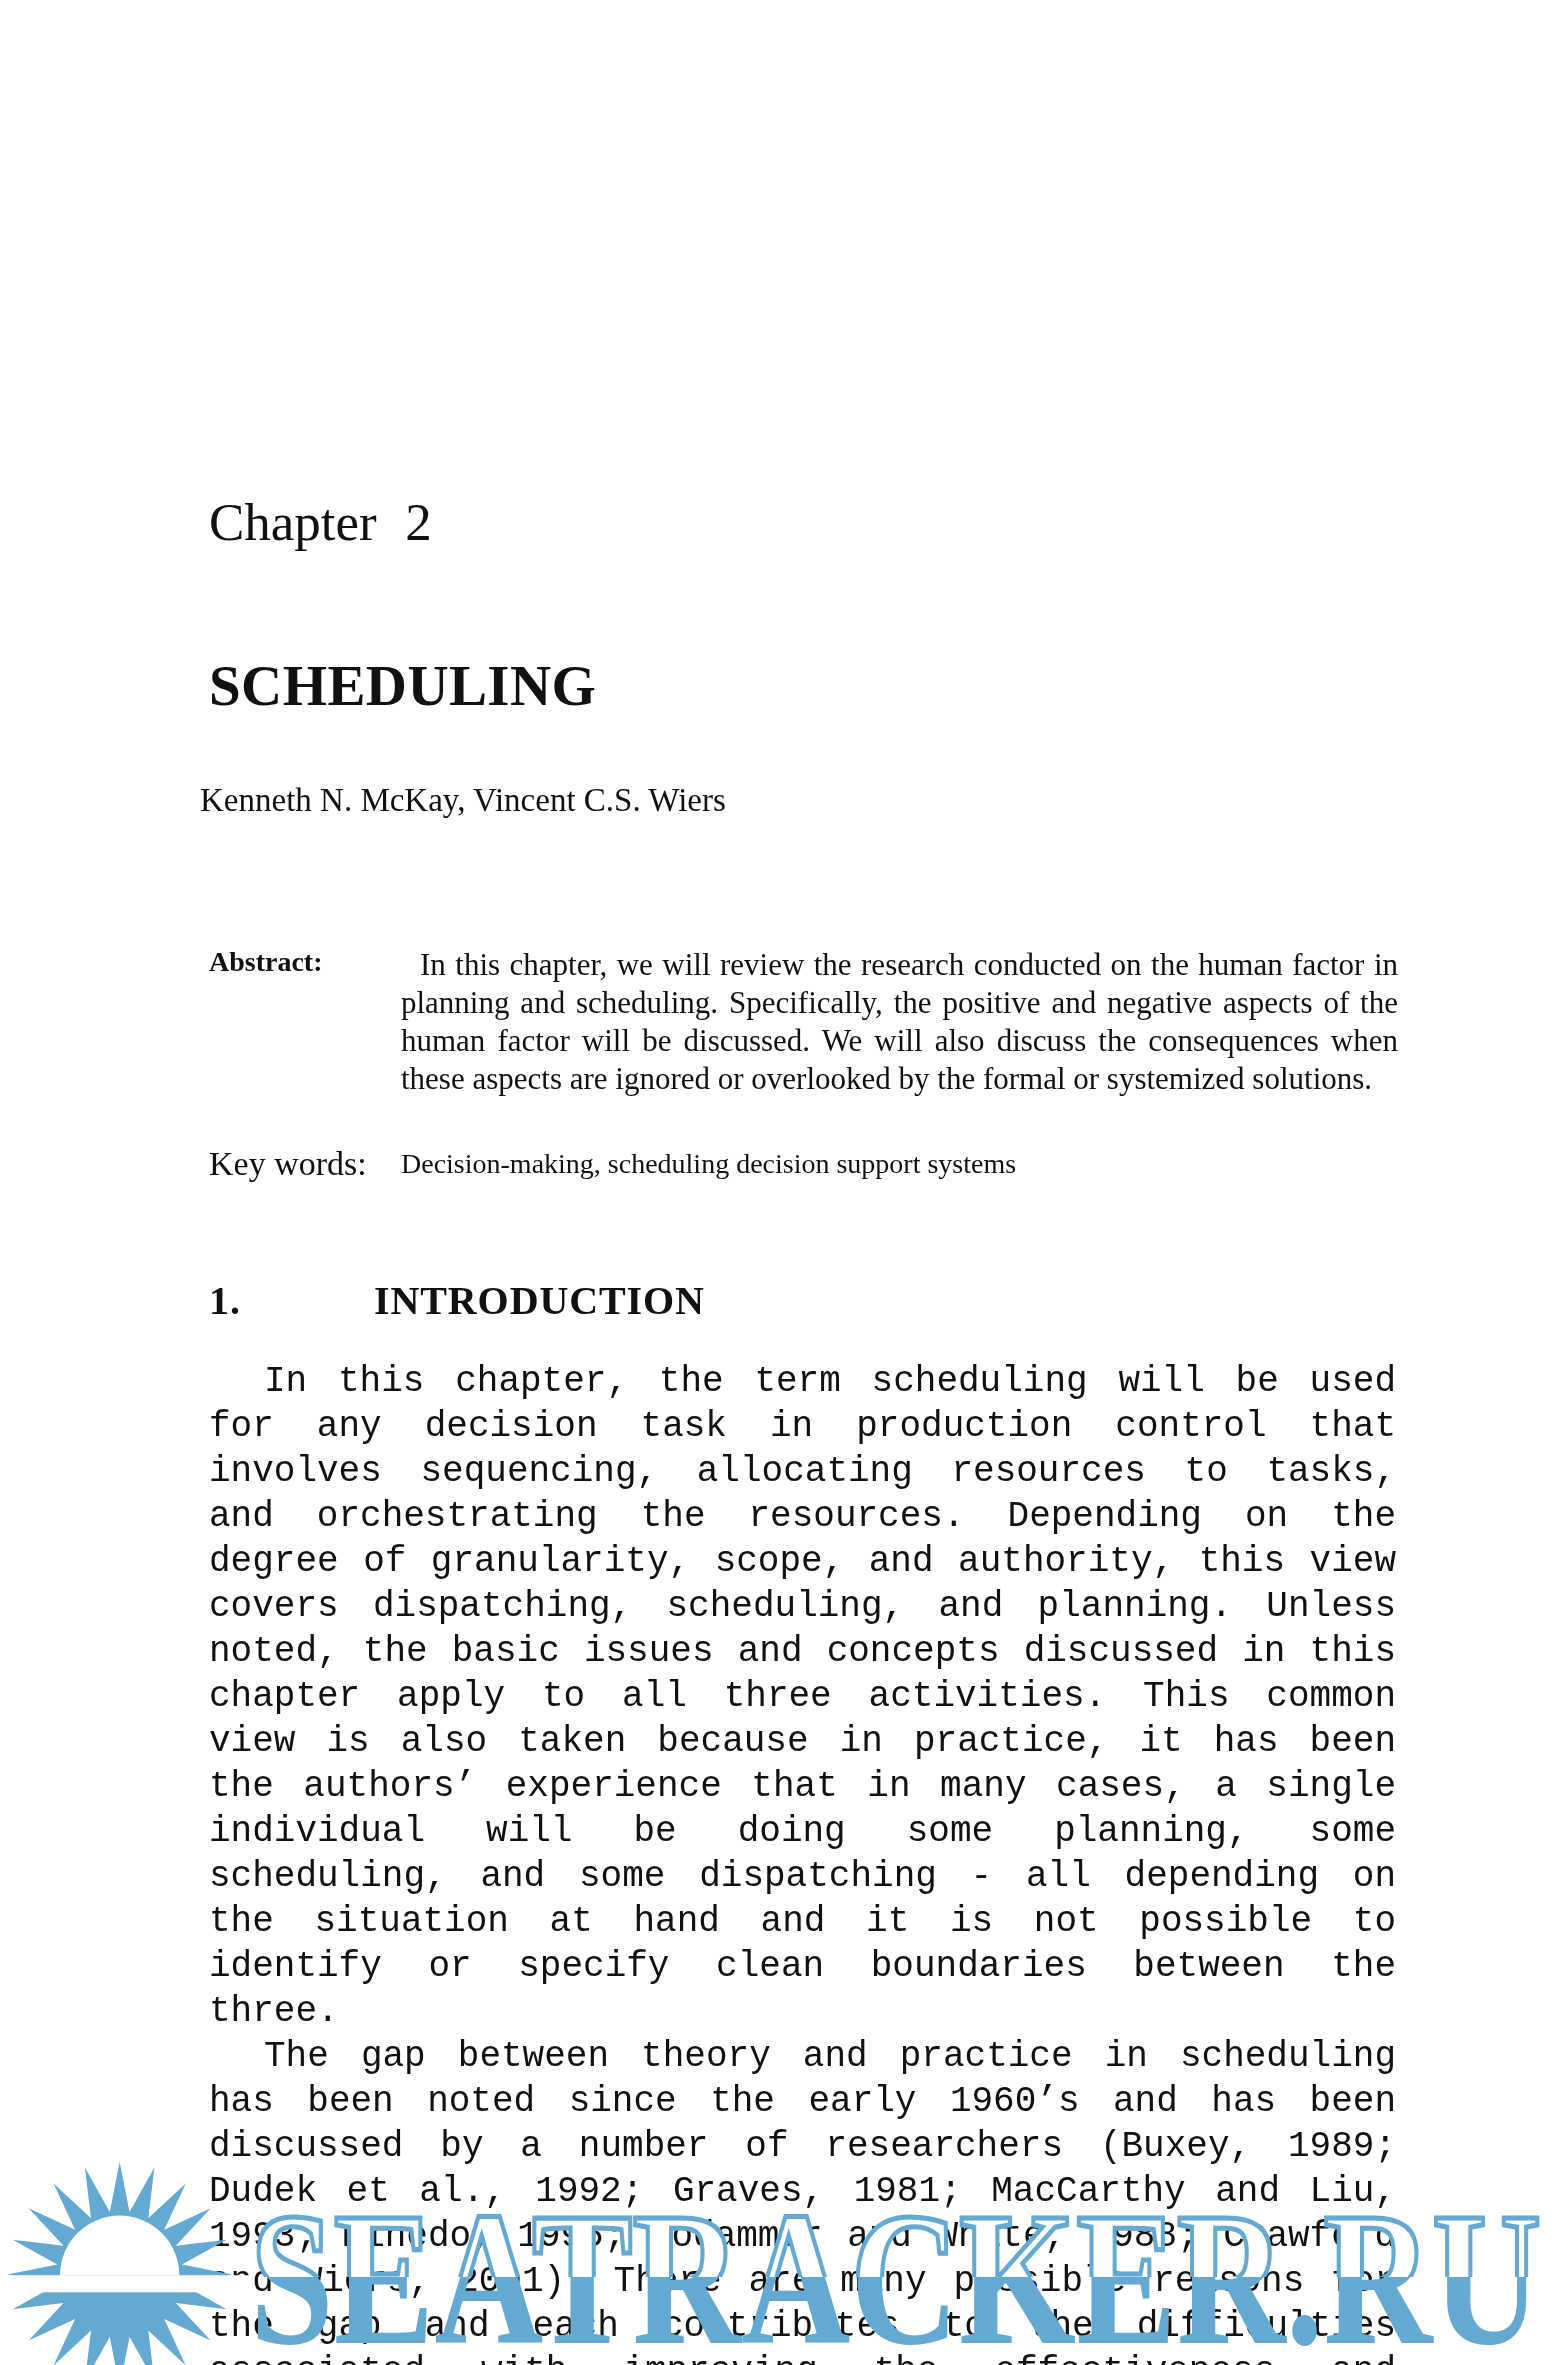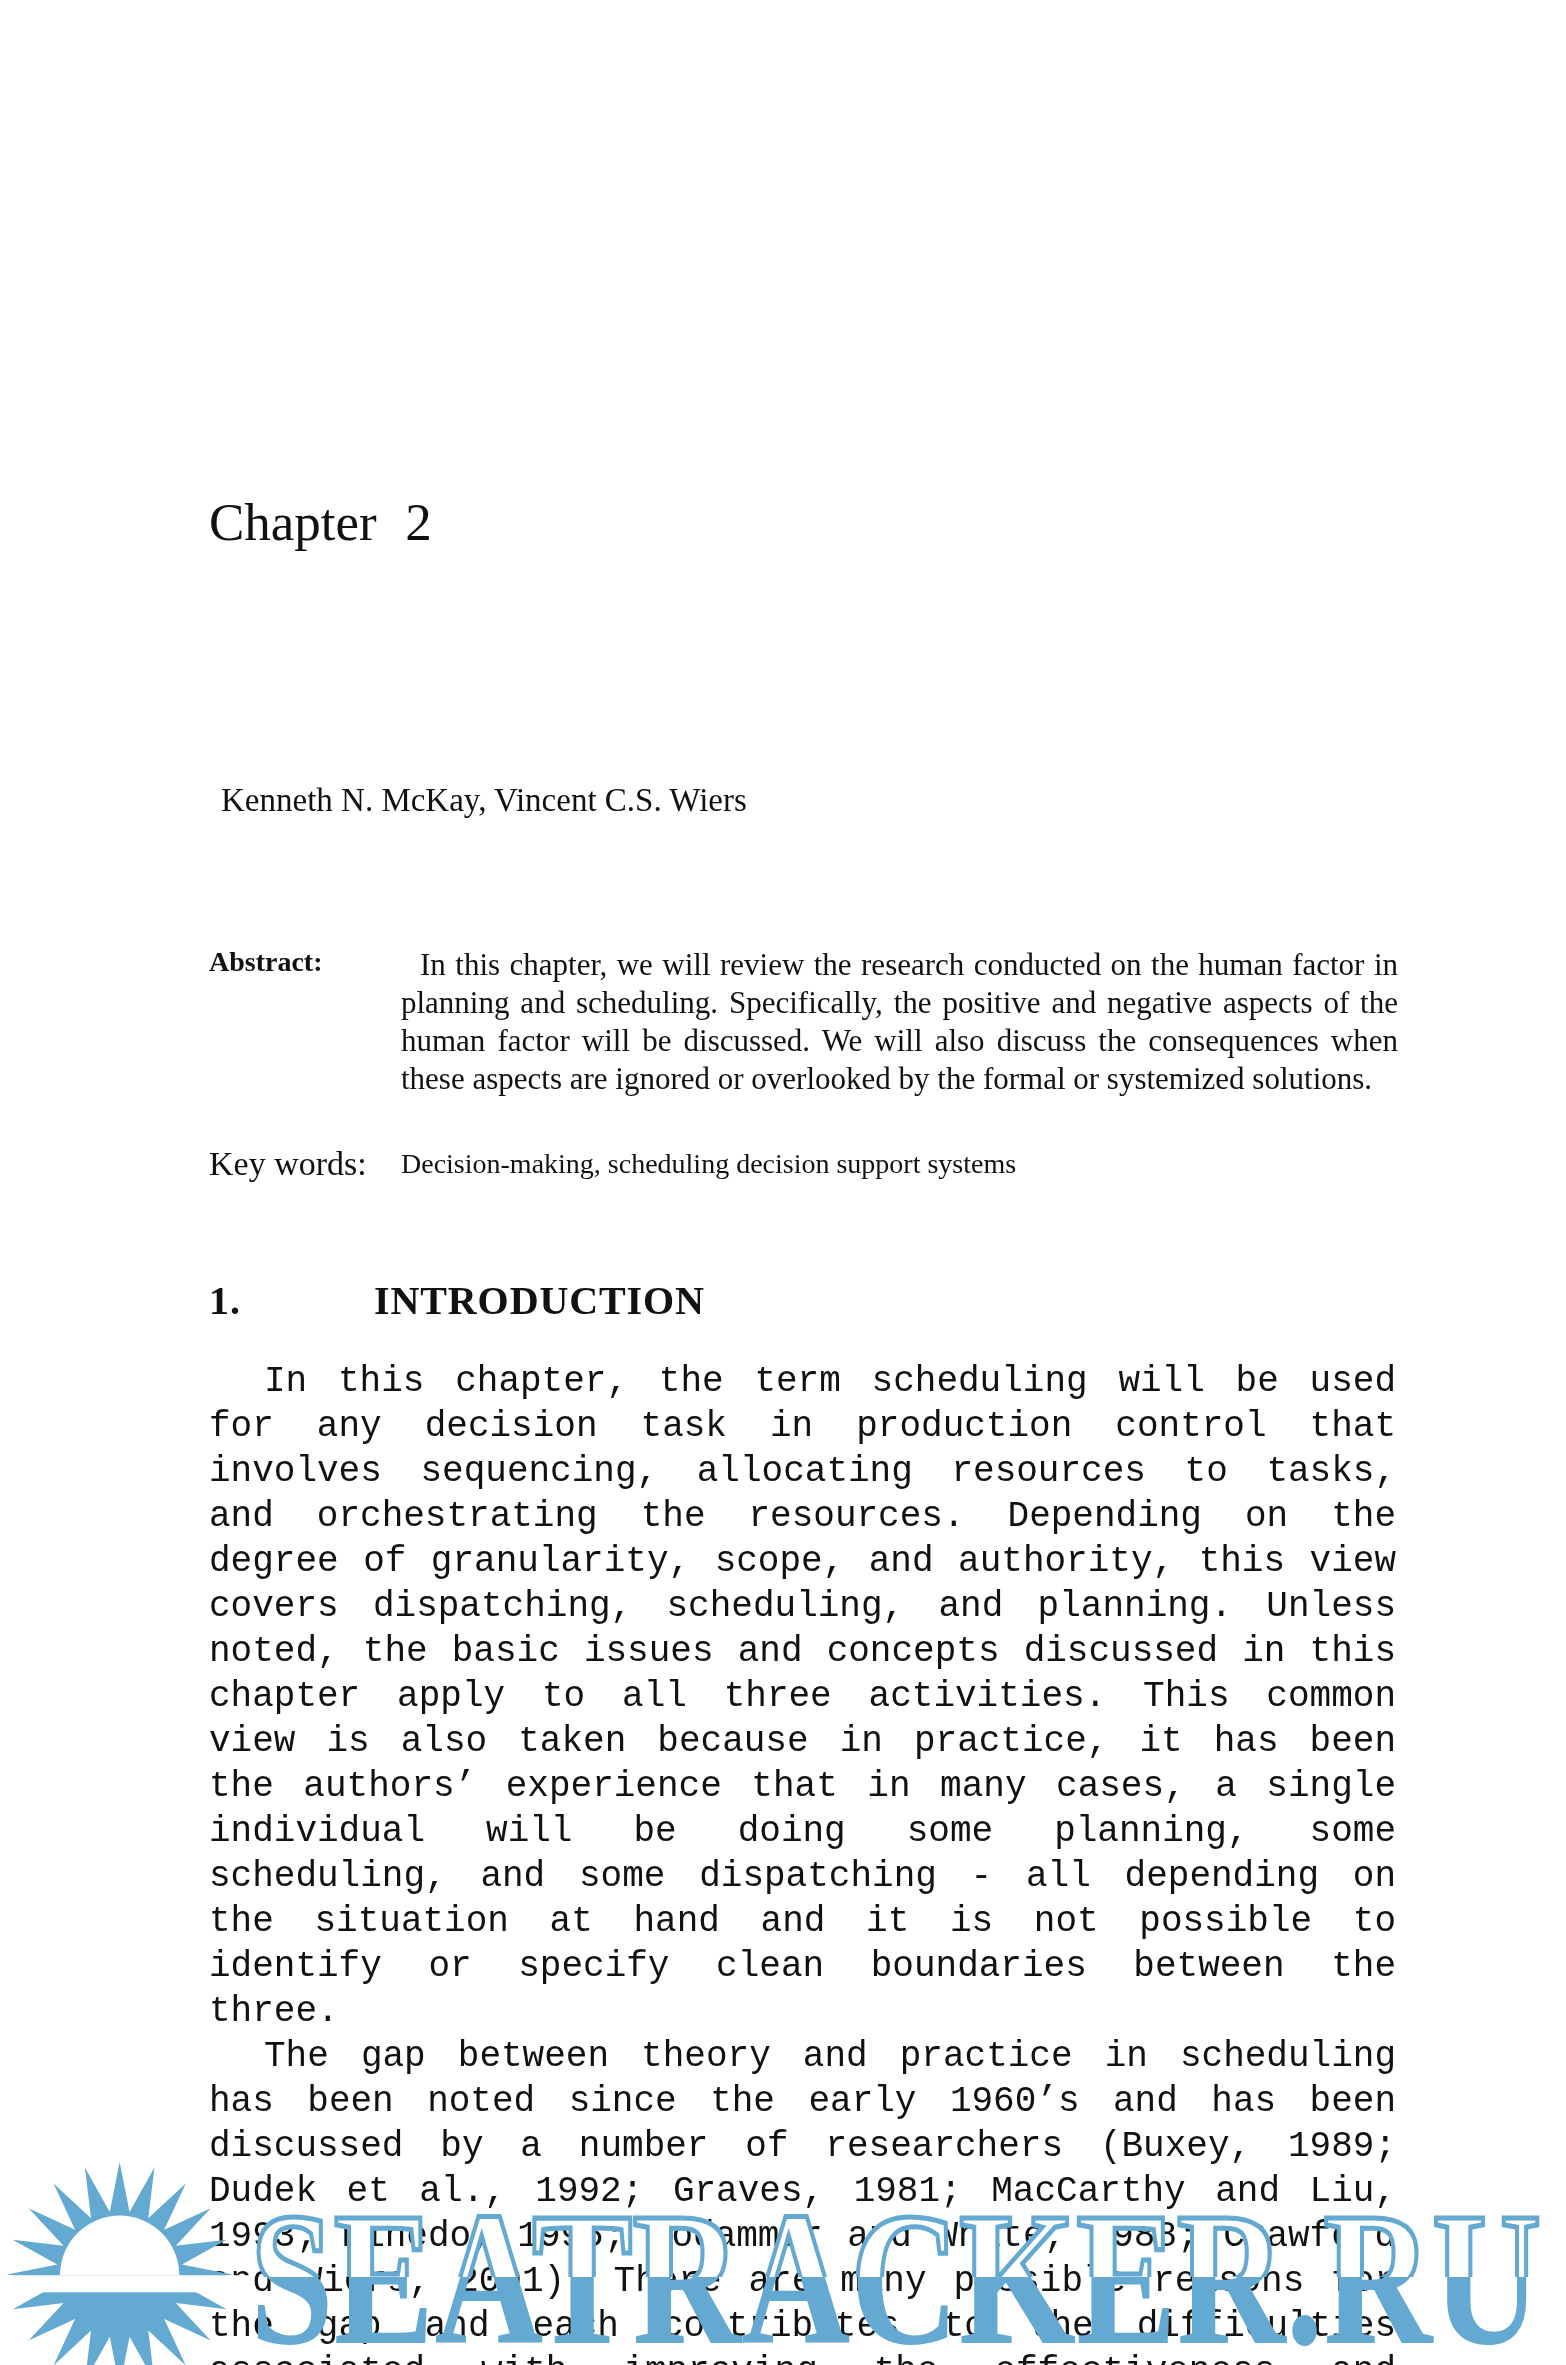--- a/index.html
+++ b/index.html
@@ -24,21 +24,21 @@
     left: 209px; top: 561px;
     width: 1193px;
     font-size: 57px;
     font-weight: bold;
     line-height: 65px;
     letter-spacing: 0.4px;
     margin: 0;
   }
   .authors {
     position: absolute;
-    left: 221px; top: 755px;
+    left: 200px; top: 755px;
     font-size: 33px;
     text-align: right;
   }
   .affiliation {
     position: absolute;
     left: 209px; top: 800px;
     font-size: 30px;
     font-style: italic;
   }
   .abstract-row {
@@ -120,21 +120,21 @@
     font-weight: bold;
   }
 </style>
 </head>
 <body>
 
 <div class="page">
 
   <div class="chapter-label">Chapter 2</div>
 
-  <h1 class="chapter-title"><br></h1>
+  <h1 class="chapter-title"><br><span>SCHEDULING</span></h1>
 
   <div class="authors">Kenneth N. McKay, Vincent C.S. Wiers</div>
 
 
   <div class="abstract-row">
     <span class="abstract-label">Abstract:</span>
     <p class="abstract-text">In this chapter, we will review the research conducted on the human factor in planning and scheduling. Specifically, the positive and negative aspects of the human factor will be discussed. We will also discuss the consequences when these aspects are ignored or overlooked by the formal or systemized solutions.</p>
   </div>
 
   <div class="keywords-row">

